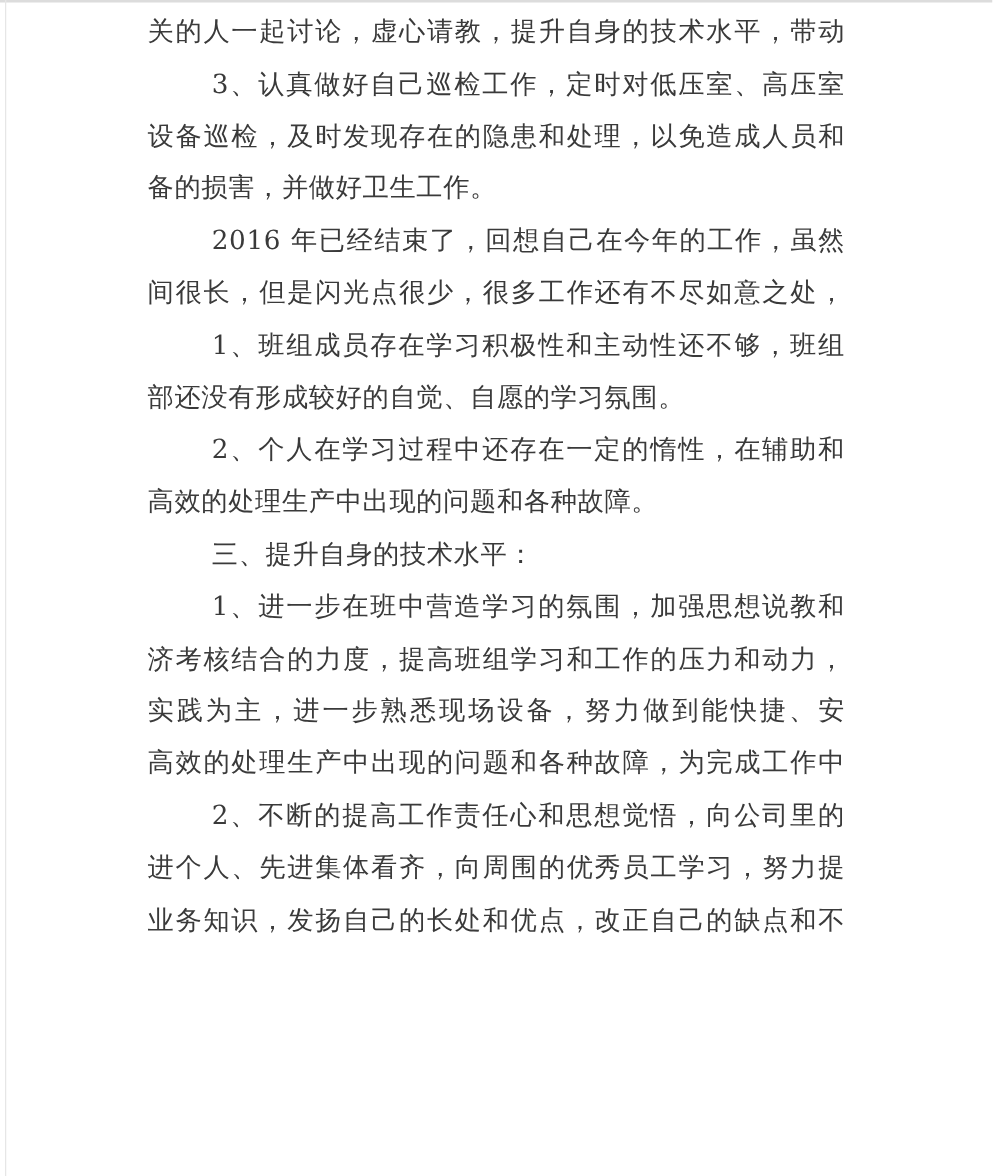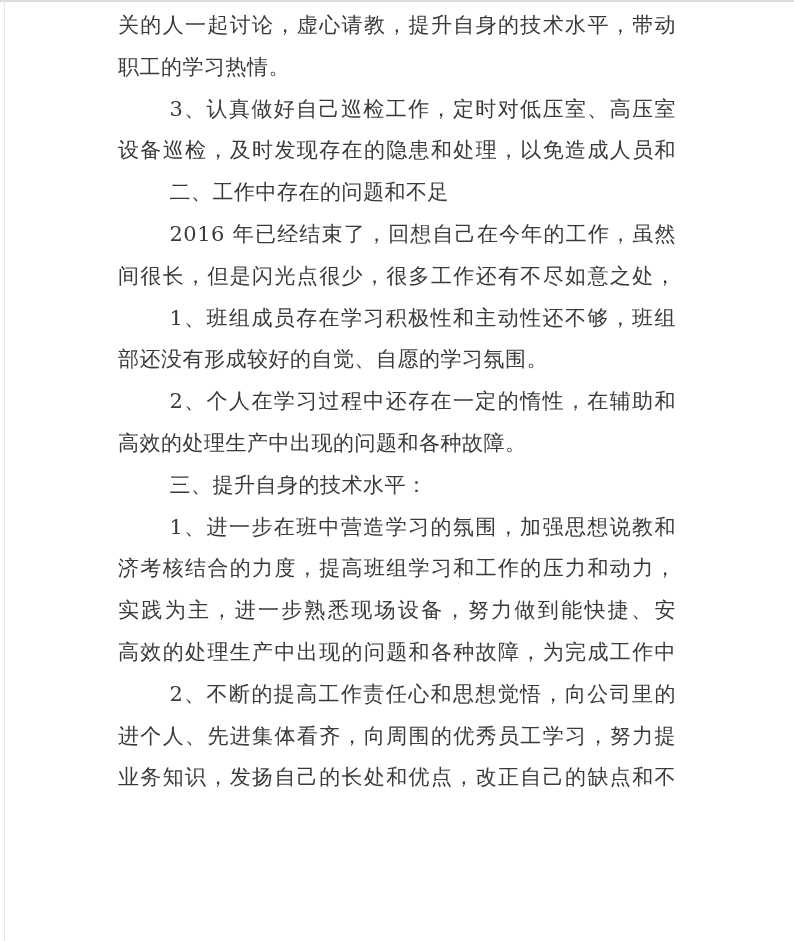--- a/index.html
+++ b/index.html
@@ -62,28 +62,25 @@
 </style>
 </head>
 <body>
 
 <div class="page">
   <div class="page-top-edge"></div>
   <div class="page-left-edge"></div>
   <div class="content" id="doc-content" style="color: rgb(58, 58, 58);">
       <div class="para">
         <div class="line">关的人一起讨论，虚心请教，提升自身的技术水平，带动全班</div>
-        <div class="line last">职工的学习热情。</div>
       </div>
       <div class="para">
         <div class="line indent">3、认真做好自己巡检工作，定时对低压室、高压室的</div>
         <div class="line">设备巡检，及时发现存在的隐患和处理，以免造成人员和设</div>
-      </div>
-      <div class="para">
-        <div class="line last indent">二、工作中存在的问题和不足</div>
+        <div class="line last">备的损害，并做好卫生工作。</div>
       </div>
       <div class="para">
         <div class="line indent">2016 年已经结束了，回想自己在今年的工作，虽然时</div>
         <div class="line">间很长，但是闪光点很少，很多工作还有不尽如意之处，总</div>
       </div>
       <div class="para">
         <div class="line indent">1、班组成员存在学习积极性和主动性还不够，班组内</div>
         <div class="line last">部还没有形成较好的自觉、自愿的学习氛围。</div>
       </div>
       <div class="para">

